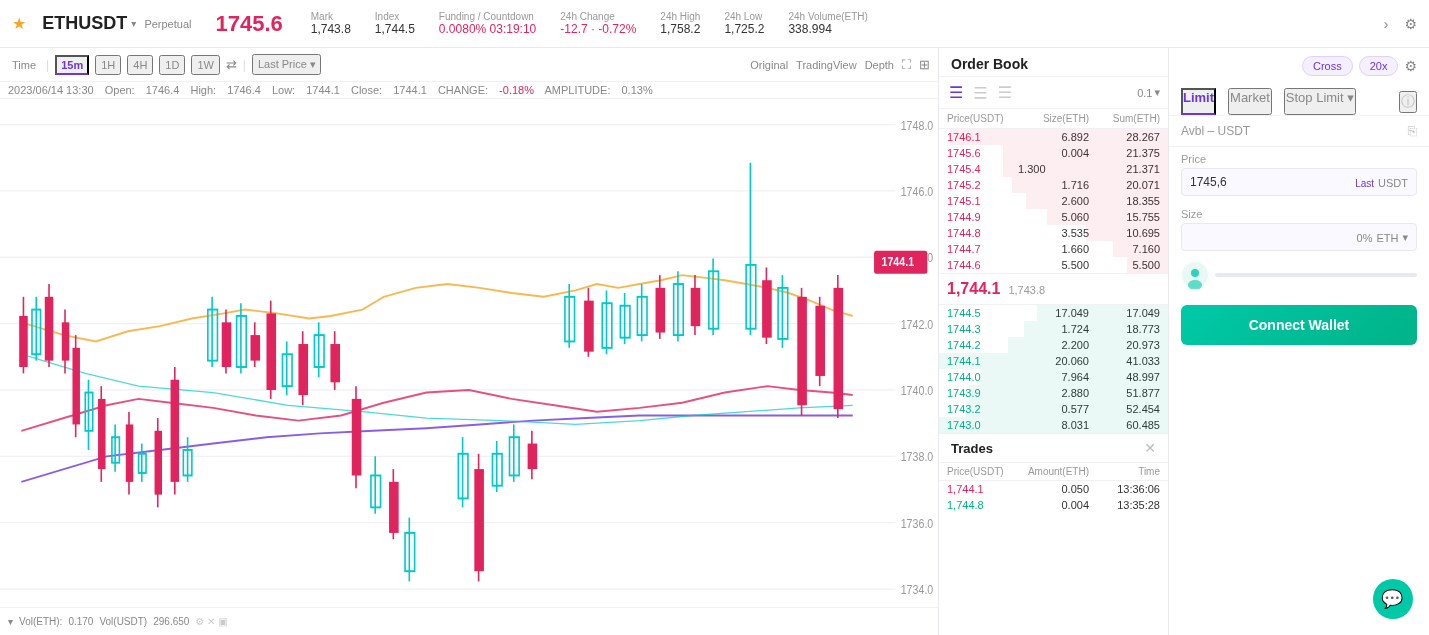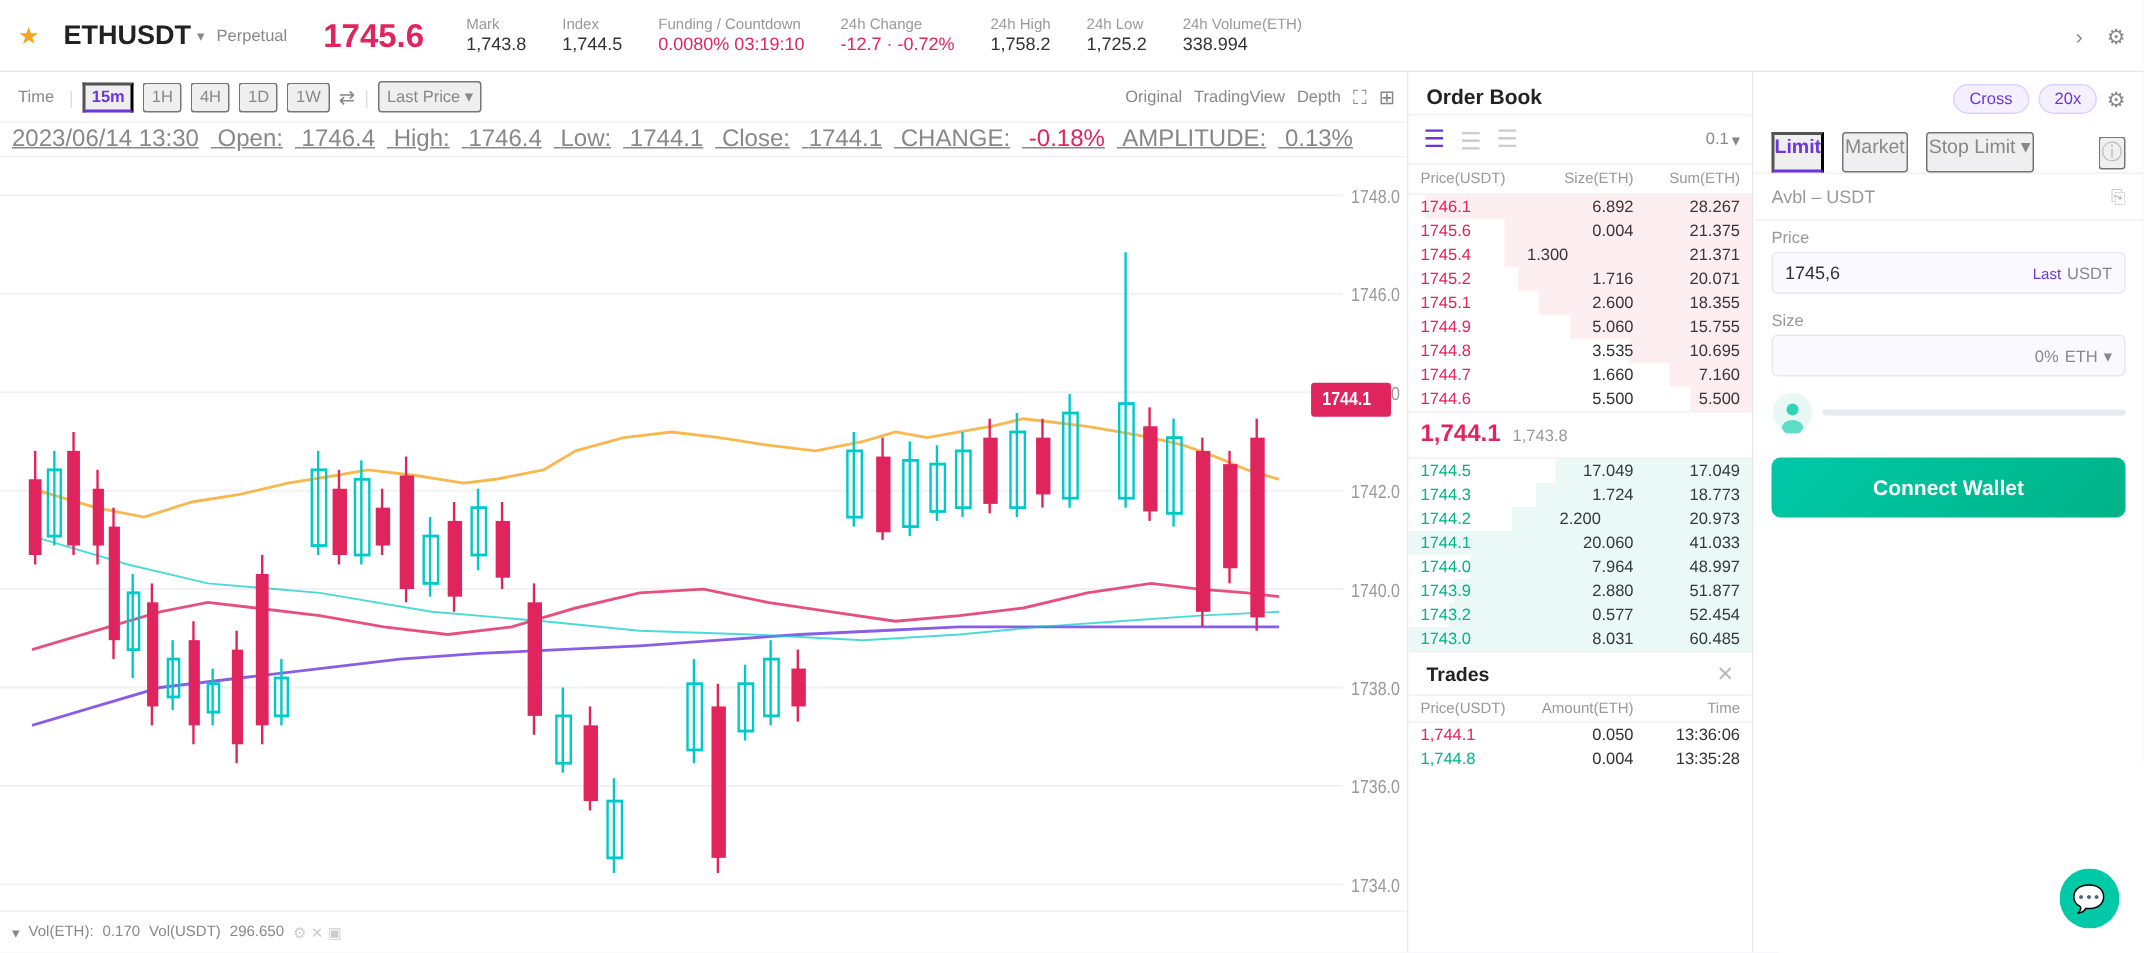--- a/index.html
+++ b/index.html
@@ -56,25 +56,24 @@
     }
     .toolbar-item { font-size: 11px; color: #888; cursor: pointer; padding: 2px 4px; }
     .toolbar-sep { color: #ddd; }
     .toolbar-btn { background: none; border: none; color: #888; cursor: pointer; font-size: 13px; }
     .toolbar-right { margin-left: auto; display: flex; gap: 8px; }
     .view-btn { background: none; border: none; color: #888; cursor: pointer; font-size: 11px; }
 
     
     .chart-info-bar {
       padding: 2px 8px;
-      font-size: 16px;
+      font-size: 11px;
       color: #888;
       border-bottom: 1px solid #f0f0f5;
       background: #fff;
-      text-decoration: underline;
     }
     .chart-info-bar span { margin-right: 8px; }
     .chart-info-bar .ma7 { color: #f5a623; }
     .chart-info-bar .ma25 { color: #e0245e; }
     .chart-info-bar .ma99 { color: #6c35de; }
 
     
     .chart-svg-wrap { flex: 1; position: relative; }
 
     
@@ -602,21 +601,21 @@
     </div>
         <div class="ob-row">
       <div class="bg-bar bid" style="width:63%"></div>
       <span class="price bid">1744.3</span>
       <span class="size" style="text-align:right">1.724</span>
       <span class="sum" style="text-align:right">18.773</span>
     </div>
         <div class="ob-row">
       <div class="bg-bar bid" style="width:70%"></div>
       <span class="price bid">1744.2</span>
-      <span class="size" style="text-align:center">2.200</span>
+      <span class="size" style="text-align:right">2.200</span>
       <span class="sum" style="text-align:right">20.973</span>
     </div>
         <div class="ob-row">
       <div class="bg-bar bid" style="width:100%"></div>
       <span class="price bid">1744.1</span>
       <span class="size" style="text-align:right">20.060</span>
       <span class="sum" style="text-align:right">41.033</span>
     </div>
         <div class="ob-row">
       <div class="bg-bar bid" style="width:82%"></div>

